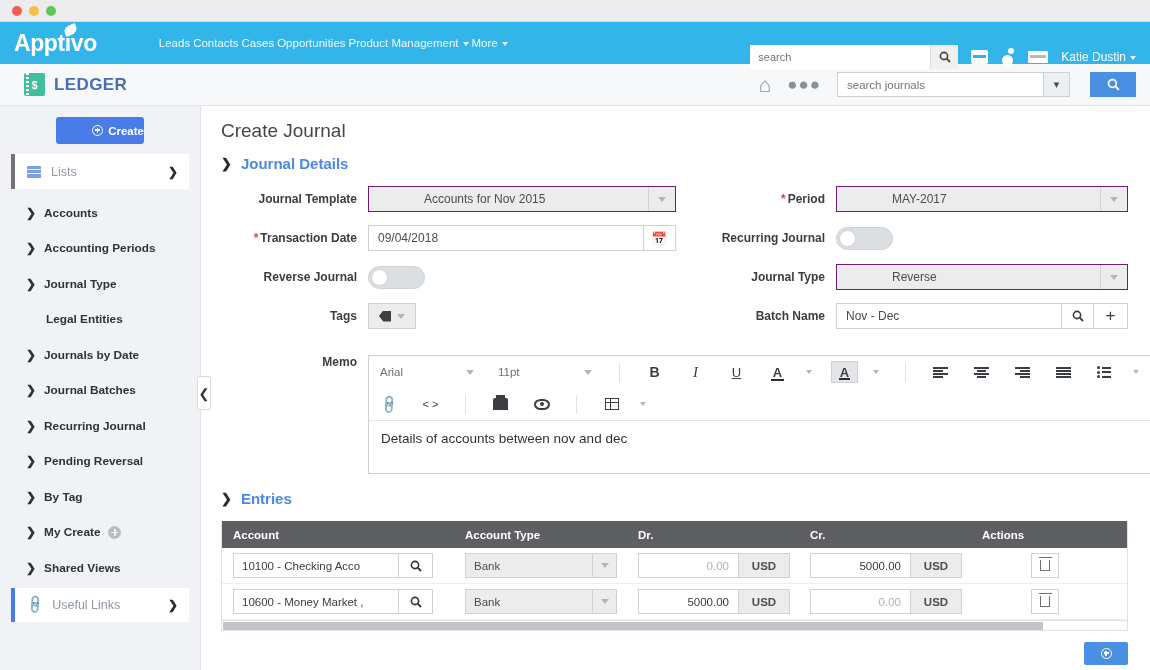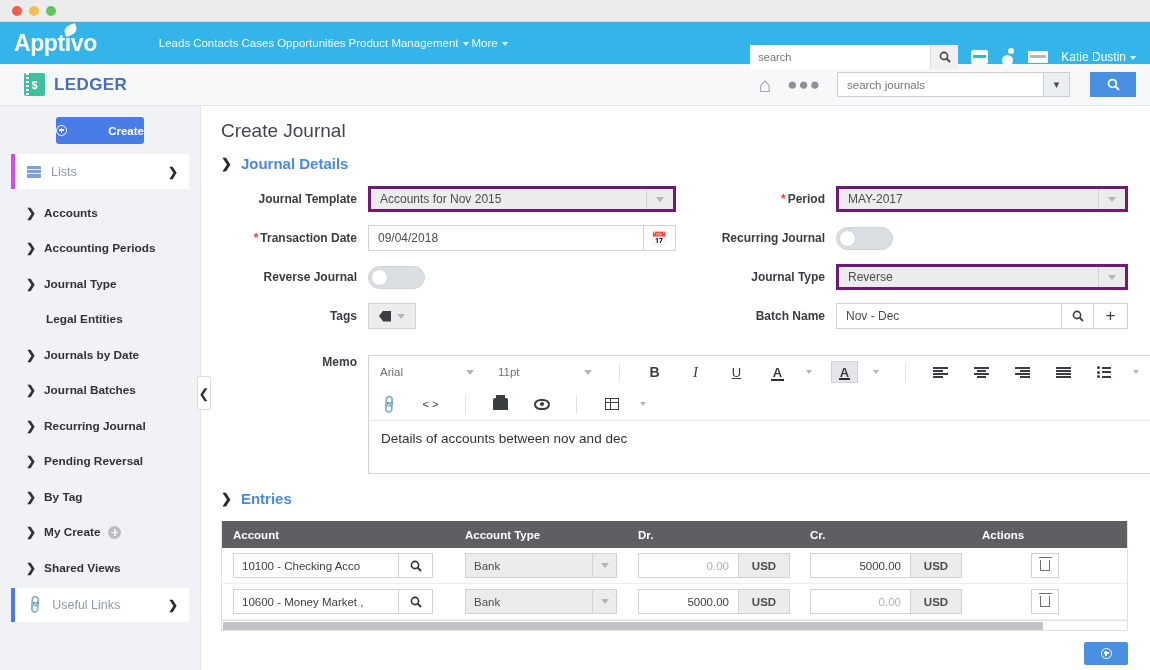--- a/index.html
+++ b/index.html
@@ -86,32 +86,32 @@
   }
 
   
   .shell{ display:flex; height:586px; background:#fff; }
   .sidebar{
     width:201px; background:#f0f2f5; border-right:1px solid #e2e5e8;
     padding-top:11px; position:relative; flex-shrink:0;
   }
   .create-btn{
     margin:0 auto 10px; width:88px; height:27px; background:#4a7ce8; color:#fff;
-    border-radius:3px; display:flex;align-items:center;justify-content:space-between;gap:5px;
+    border-radius:3px; display:flex;align-items:center;justify-content:flex-end;gap:5px;
     font-size:11.5px; font-weight:bold; cursor:pointer;
   }
   .circ-plus{
     width:11px;height:11px;border:1.6px solid #fff;border-radius:50%;position:relative;
   }
   .circ-plus:before,.circ-plus:after{content:"";position:absolute;background:#fff;}
   .circ-plus:before{left:2px;top:3.4px;width:5px;height:1.3px;}
   .circ-plus:after{left:3.8px;top:1.6px;width:1.3px;height:5px;}
 
   .lists-row{
-    margin:0 11px 6px; height:35px; background:#fff; border-left:4px solid #d946ef;
+    margin:0 11px 6px; height:35px; background:#fff; border-left:4px solid #737373;
     display:flex; align-items:center; padding:0 11px 0 12px; cursor:pointer;
   }
   .grid-ic{ width:14px;height:12px;background:#7d9fe0;border-radius:1px;margin-right:10px;position:relative;}
   .grid-ic:after{content:"";position:absolute;left:0;top:3px;right:0;height:1.4px;background:#f0f2f5;
     box-shadow:0 4px 0 #f0f2f5;}
   .lists-label{ color:#8e99ab; font-size:12.5px; flex:1; }
   .chev-dn{ color:#2b2b2b; font-size:12px; font-weight:bold; }
 
   .nav-item{
     height:35.5px; display:flex; align-items:center; padding-left:26px; cursor:pointer;
@@ -150,22 +150,22 @@
   .grid2{ display:grid; grid-template-columns:455px 1fr; column-gap:20px; row-gap:12px;gap:13px; }
   .field{ display:flex; align-items:center; }
   .flabel{
     width:147px; text-align:right; padding-right:11px; font-size:12px;
     font-weight:bold; color:#3a3d42; white-space:nowrap; flex-shrink:0;
   }
   .flabel .req{ color:#e0403b; margin-right:2px; }
   .fctl{ flex:1; display:flex; }
 
   .sel{
-    height:26px; background:#ececec; border:3px solid #701a75; display:flex;
-    align-items:center; flex:1; min-width:0;
+    height:26px; background:#ececec; border:1px solid #701a75; display:flex;
+    align-items:center; flex:1; min-width:0;padding-left:46px;
   }
   .sel .val{ flex:1; padding:0 9px; font-size:12px; color:#4a4d52; white-space:nowrap;
     overflow:hidden; text-overflow:ellipsis; }
   .sel .arw{ width:27px; height:100%; border-left:1px solid #cfd2d6; display:flex;
     align-items:center;justify-content:center; }
   .tri{ width:0;height:0;border-left:4px solid transparent;border-right:4px solid transparent;
     border-top:5px solid #b2b5ba; }
 
   .inp-disabled{
     height:26px;background:#ececec;border:1px solid #cfd2d6;flex:1;

